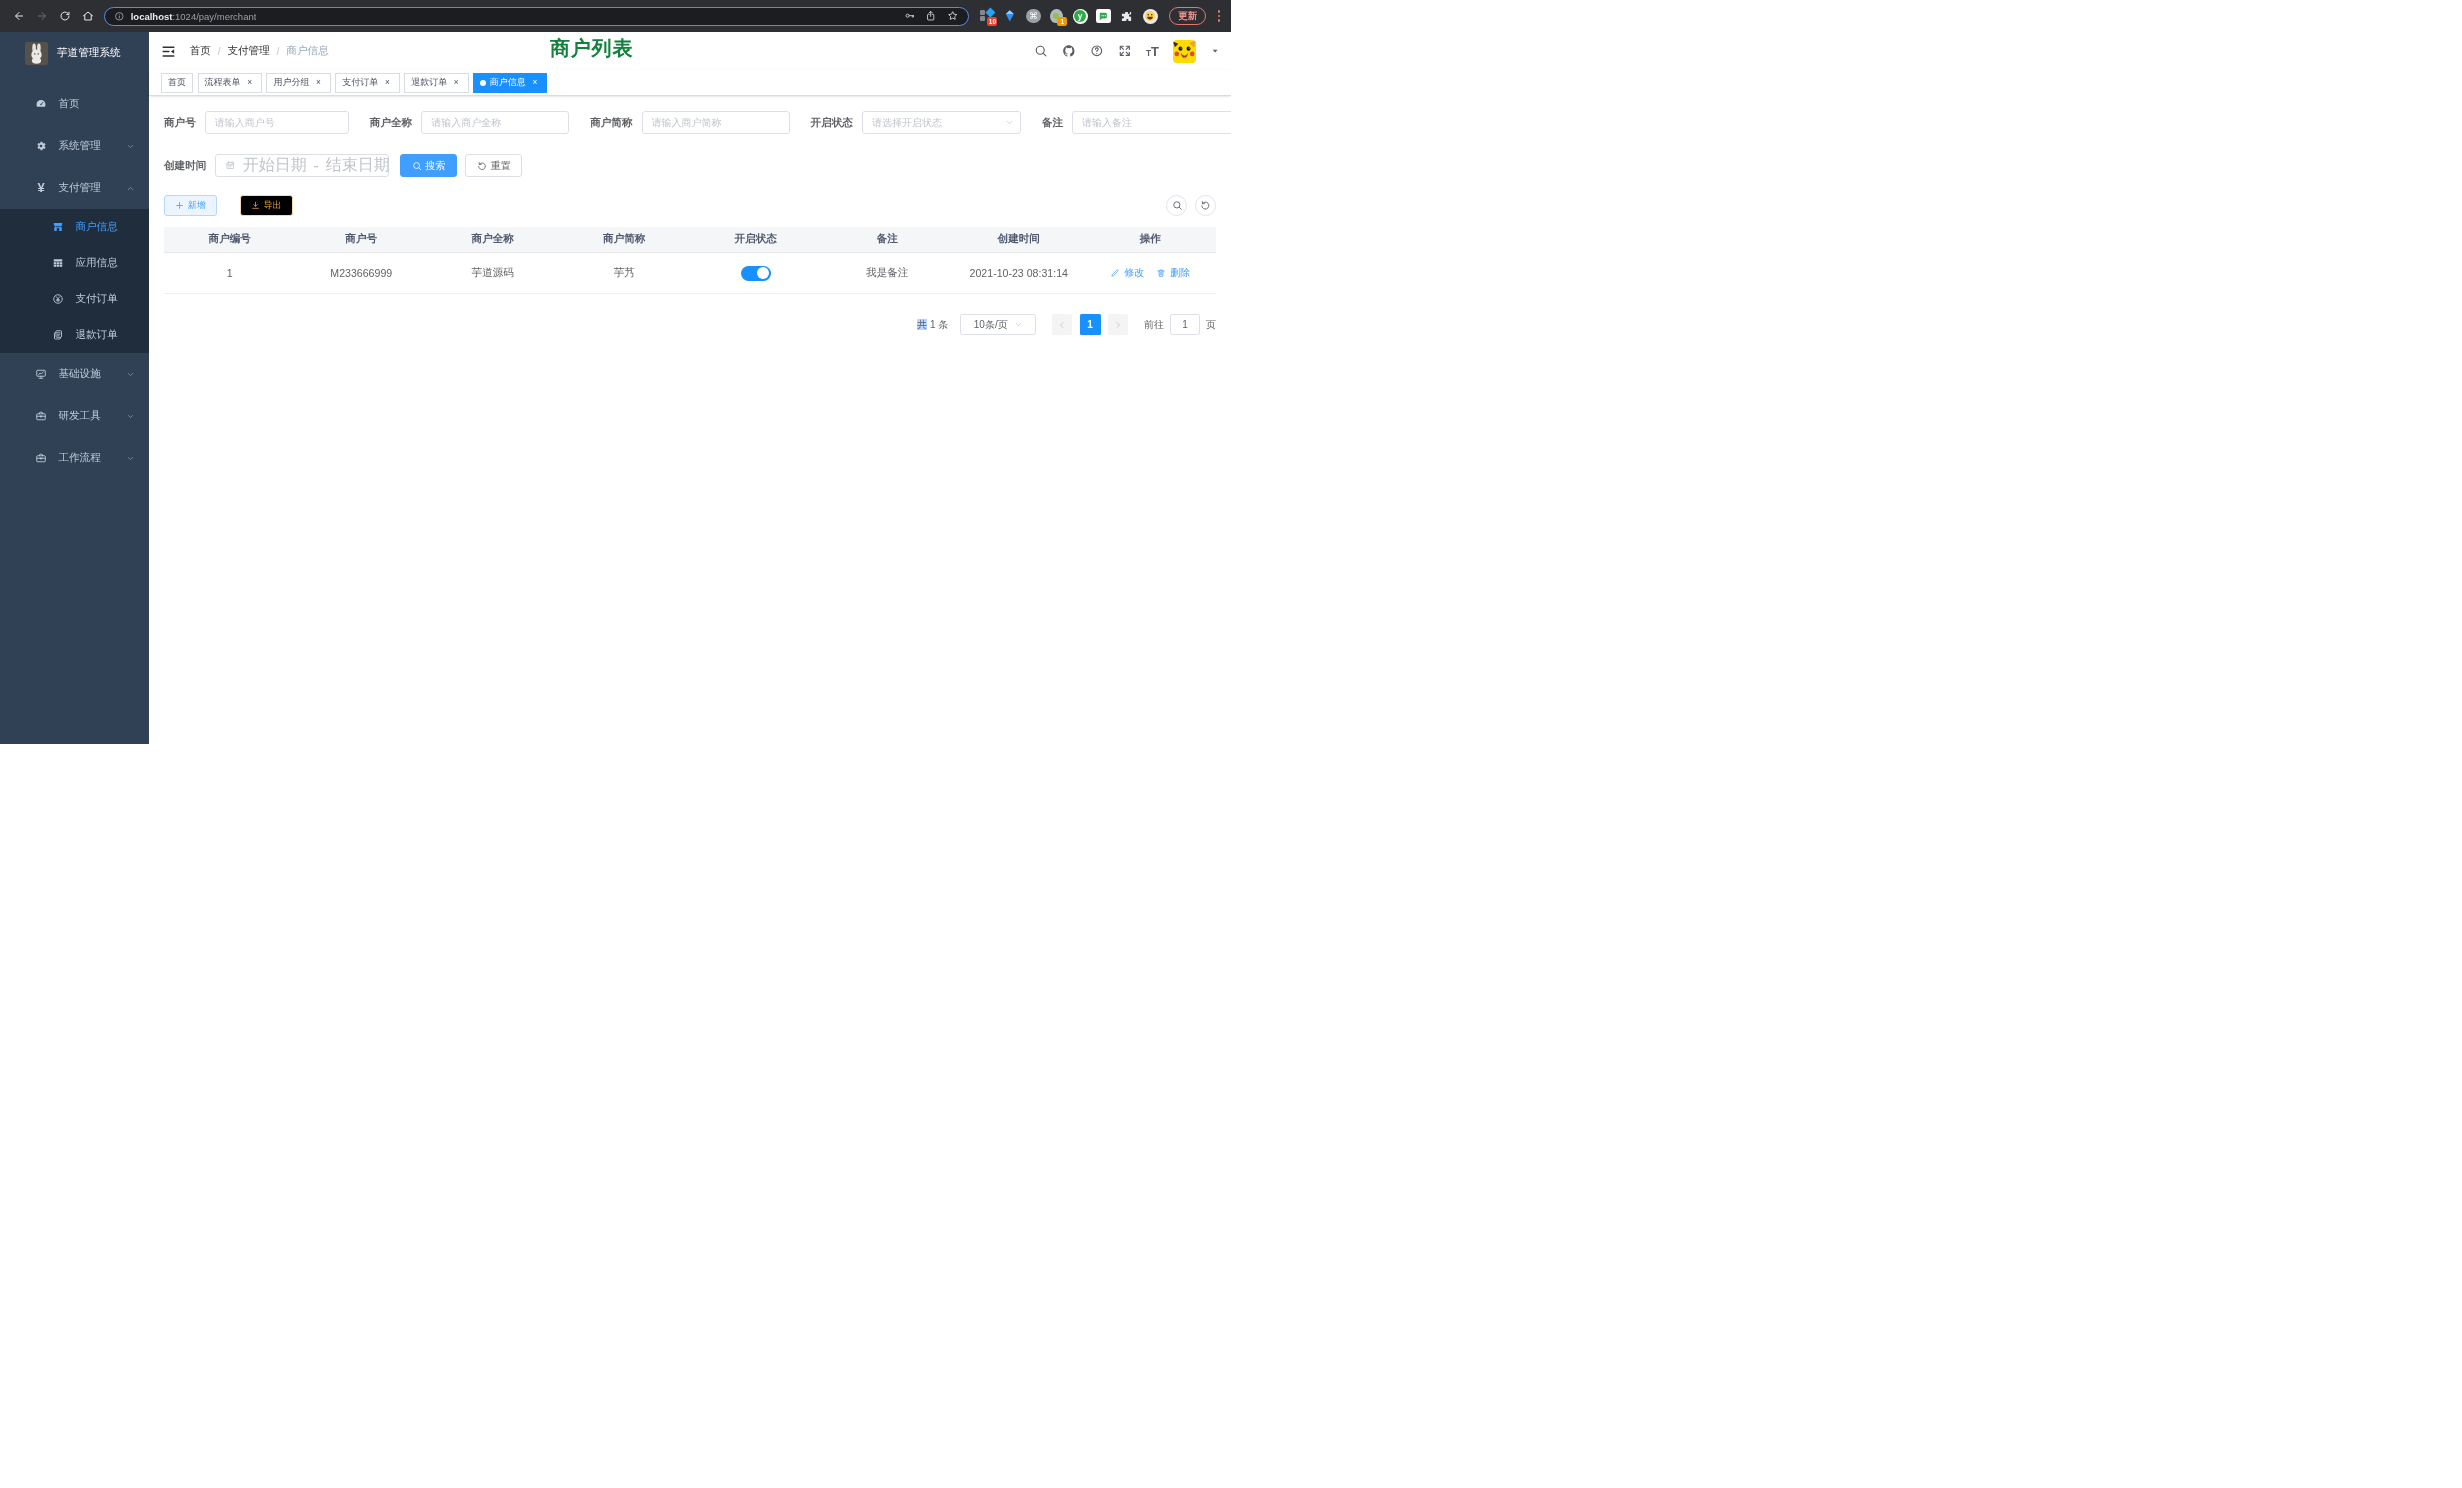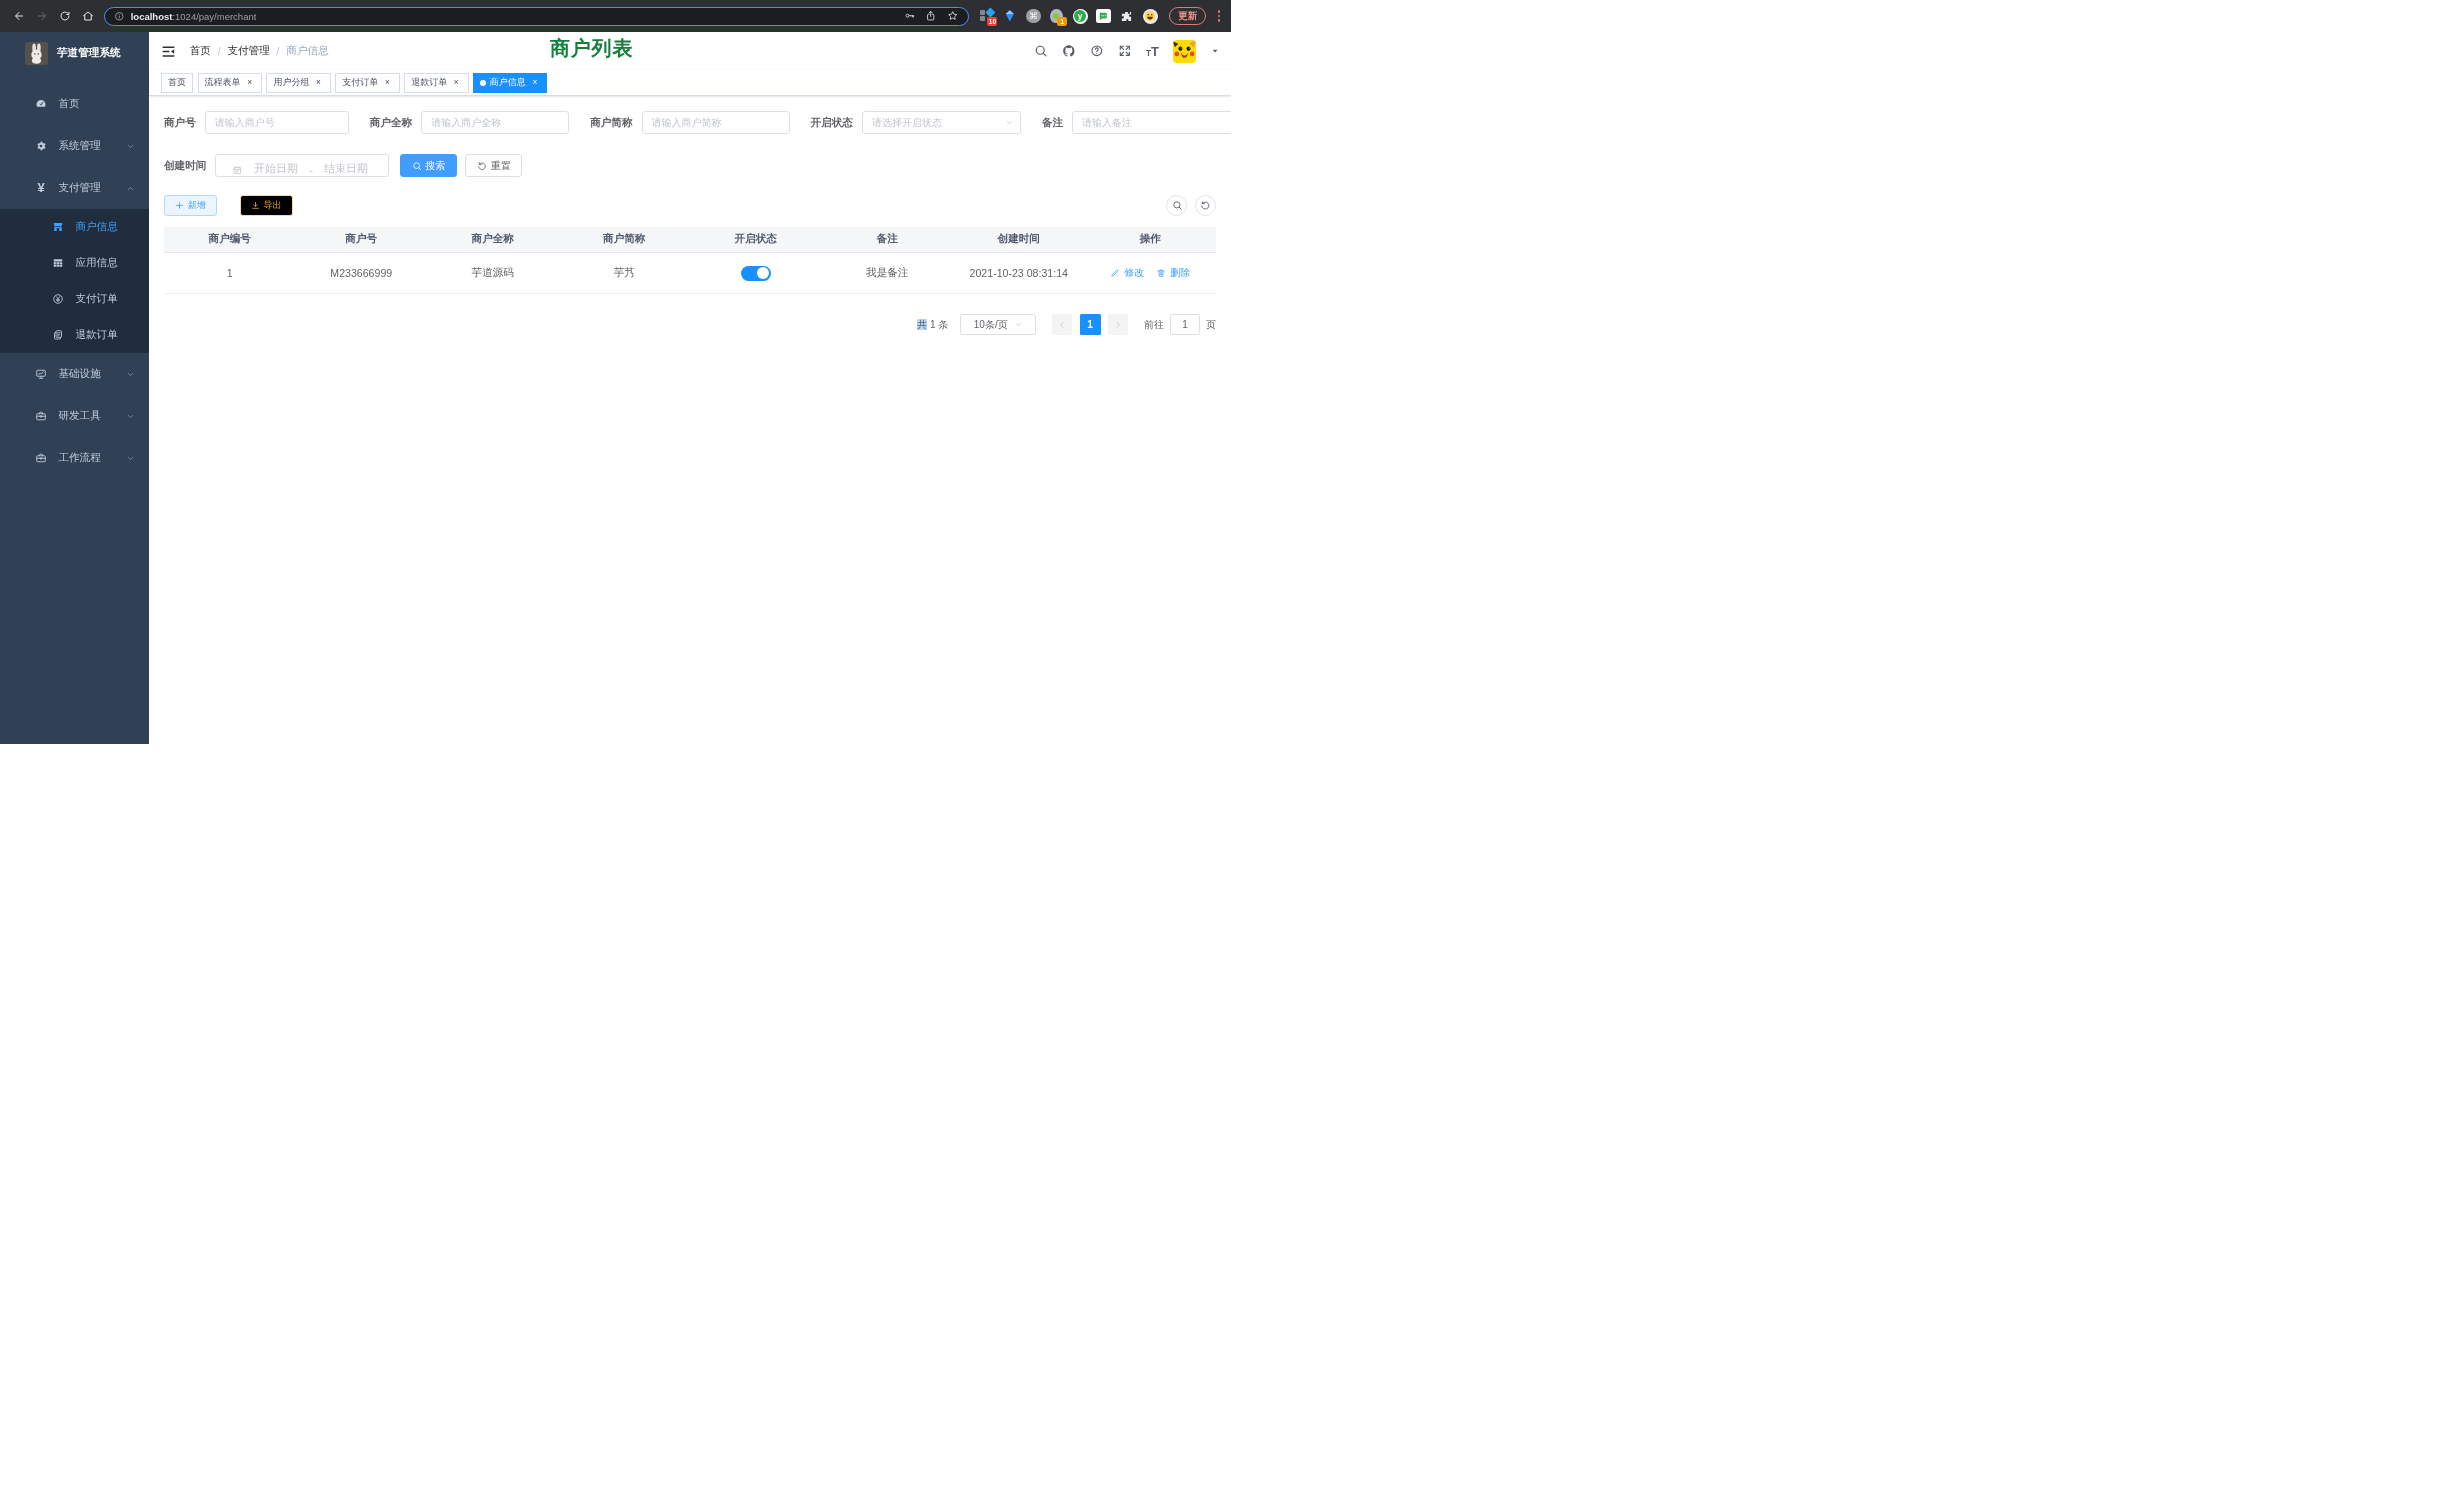--- a/index.html
+++ b/index.html
@@ -34,21 +34,21 @@
   .smiley{width:15px;height:15px;border-radius:50%;background:#e8eaed;display:flex;align-items:center;justify-content:center}
   .update-pill{border:1.5px solid #dd7a73;color:#ee928b;font-size:9.5px;font-weight:600;border-radius:10px;padding:1.5px 8.3px;margin-left:3px;cursor:pointer;white-space:nowrap}
   .kebab{display:flex;flex-direction:column;gap:1.9px;padding:0 3px;cursor:pointer}
   .kebab i{width:2.7px;height:2.7px;border-radius:50%;background:#dd7a73}
 
   
   .app{display:flex;height:720px}
   .sidebar{width:149px;background:#304156;color:#bfcbd9;flex:0 0 149px;display:flex;flex-direction:column}
   .logo-row{height:42px;display:flex;align-items:center;padding-left:25px;gap:9px;cursor:pointer}
   .logo-img{width:23px;height:23px;border-radius:2.3px;overflow:hidden;flex:0 0 auto}
-  .app-title{color:#fff;font-size:10.6px;font-weight:700;white-space:nowrap}
+  .app-title{color:#fff;font-size:10.6px;font-weight:400;white-space:nowrap}
   .menu{margin-top:9px;font-size:10.6px}
   .m-item{height:42px;display:flex;align-items:center;padding:0 13.6px 0 35px;gap:11.4px;cursor:pointer}
   .m-item .lbl,.s-item .lbl{white-space:nowrap}
   .m-item .chev{margin-left:auto;color:#8d98a8}
   .submenu{background:#1f2d3d}
   .s-item{height:36px;display:flex;align-items:center;padding:0 13.6px 0 52px;gap:11.4px;cursor:pointer}
   .s-item.active{color:#409eff}
   .micon{width:12px;height:12px;flex:0 0 auto;display:flex;align-items:center;justify-content:center}
   .yen-glyph{font-size:13px;font-weight:700;color:#bfcbd9;line-height:12px}
 
@@ -82,21 +82,21 @@
   
   .content{flex:1;padding:0 15px;position:relative}
   .filters{margin-top:15px;display:flex;align-items:center;flex-wrap:nowrap}
   .filters.r2{margin-top:20px}
   .f-item{display:flex;align-items:center;margin-right:21px}
   .f-label{font-size:10.6px;font-weight:700;color:#606266;margin-right:9px;white-space:nowrap}
   .inp{height:23px;border:0.8px solid #dcdfe6;border-radius:3px;padding:0 9px;font-size:10px;color:#606266;outline:none;font-family:inherit}
   .inp::placeholder{color:#c0c4cc}
   .sel-wrap{position:relative;display:flex;align-items:center}
   .sel-wrap .chev{position:absolute;right:6.8px;color:#c0c4cc;pointer-events:none}
-  .daterange{width:174px;height:23px;border:0.8px solid #dcdfe6;border-radius:3px;display:flex;align-items:flex-end;padding:0 16px;gap:6.8px;color:#c0c4cc;font-size:11px;cursor:text}
+  .daterange{width:174px;height:23px;border:0.8px solid #dcdfe6;border-radius:3px;display:flex;align-items:center;padding:0 9px;gap:6.8px;color:#c0c4cc;font-size:16px;cursor:text}
   .daterange .ph{flex:1;text-align:center;white-space:nowrap}
   .btn{height:23px;display:inline-flex;align-items:center;gap:3.8px;border-radius:3px;font-size:10px;padding:0 10.6px;cursor:pointer;border:0.8px solid transparent;white-space:nowrap}
   .btn-primary{background:#409eff;border-color:#409eff;color:#fff;margin-left:7.6px}
   .btn-plain{background:#fff;border-color:#dcdfe6;color:#606266;margin-left:8.3px}
   .btn svg.ic{width:10px;height:10px}
 
   .action-row{margin-top:18px;display:flex;align-items:flex-start}
   .btn-sm{height:21px;font-size:9px;padding:0 10px;border-radius:3px;display:inline-flex;align-items:center;gap:3.8px;cursor:pointer}
   .btn-add{background:#ecf5ff;border:0.8px solid #b3d8ff;color:#409eff}
   .btn-export{background:#000000;border:0.8px solid #f5dab1;color:#e6a23c;margin-left:23px}

